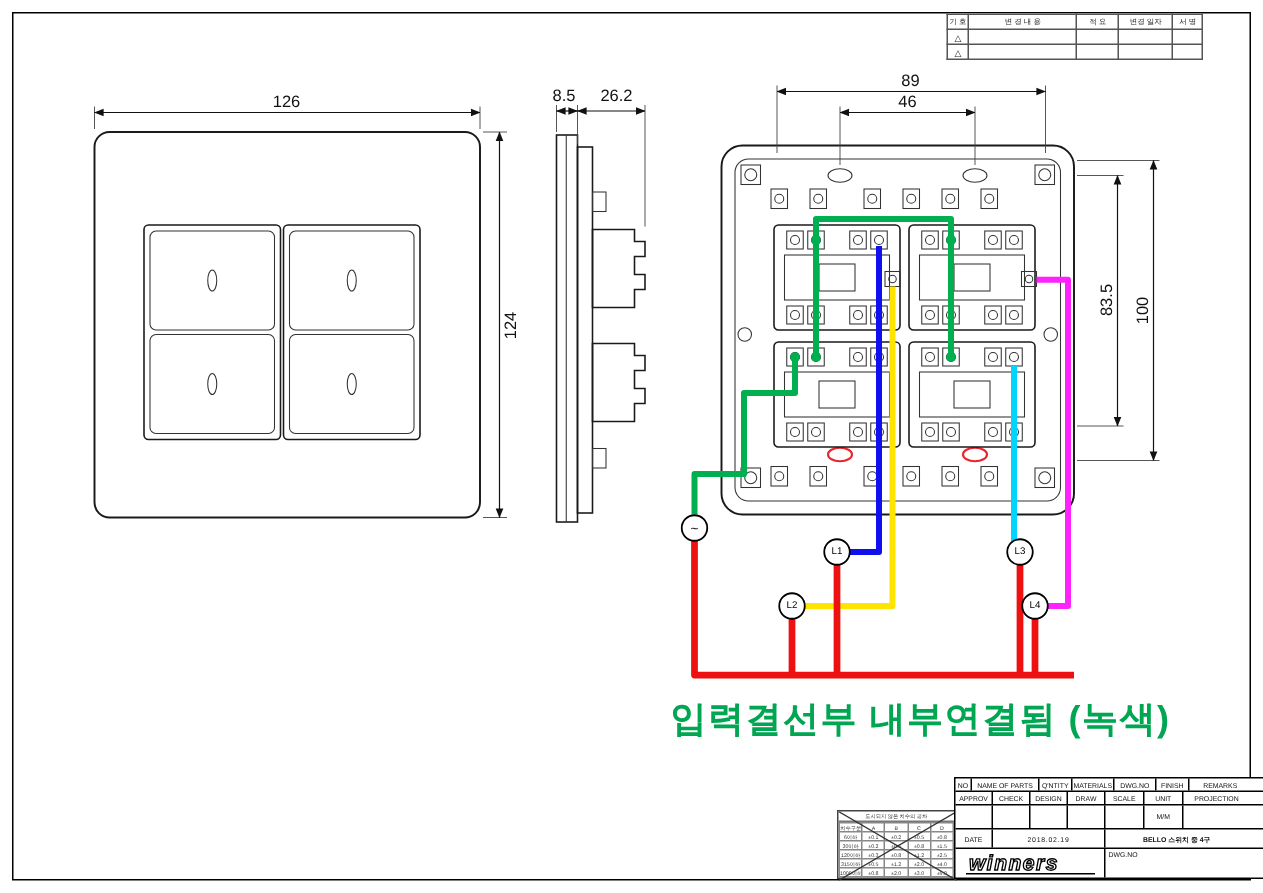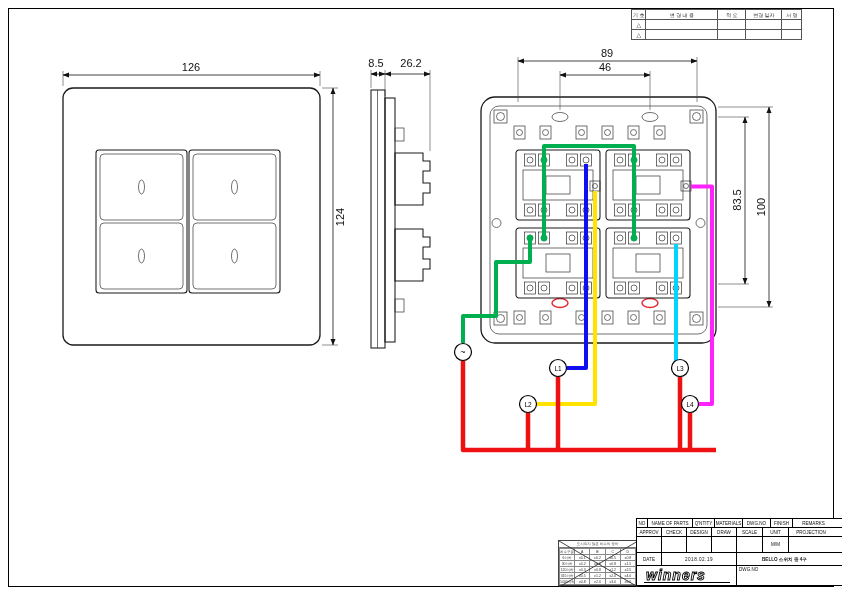--- a/index.html
+++ b/index.html
@@ -236,20 +236,21 @@
     <tr>
       <td class="rev-sym">△</td>
       <td></td>
       <td></td>
       <td></td>
       <td></td>
     </tr>
   </tbody>
     </table>
 
+  <div class="note-text">입력결선부 내부연결됨 (녹색)</div>
 
   <div class="tol">
     <div class="tol-title">도시되지 않은 치수의 공차</div>
     <table>
       <tbody>
           <tr>
         <td>치수구분</td>
         <td>A</td>
         <td>B</td>
         <td>C</td>

